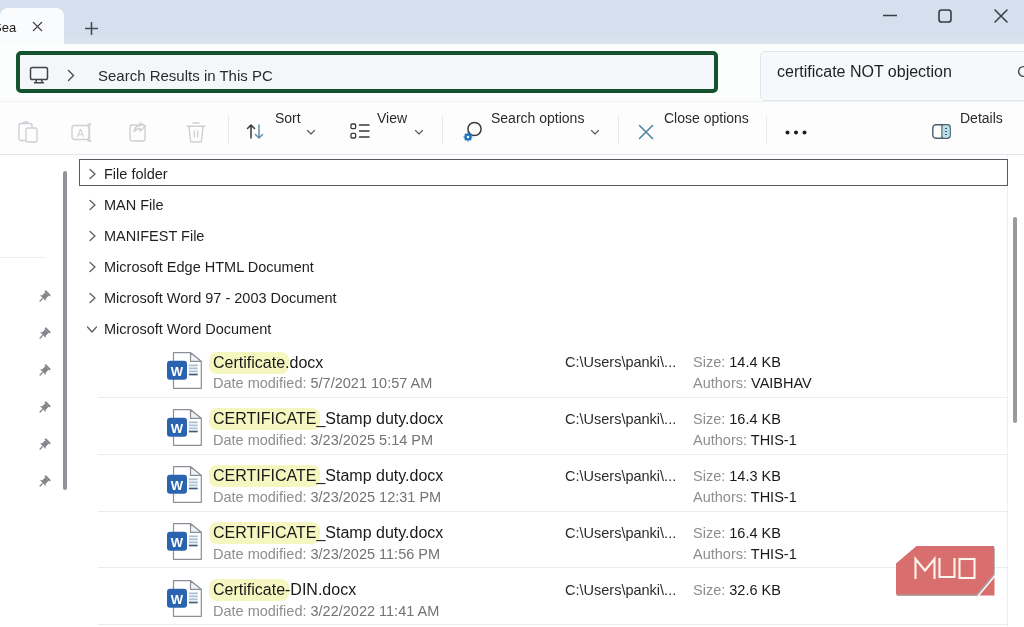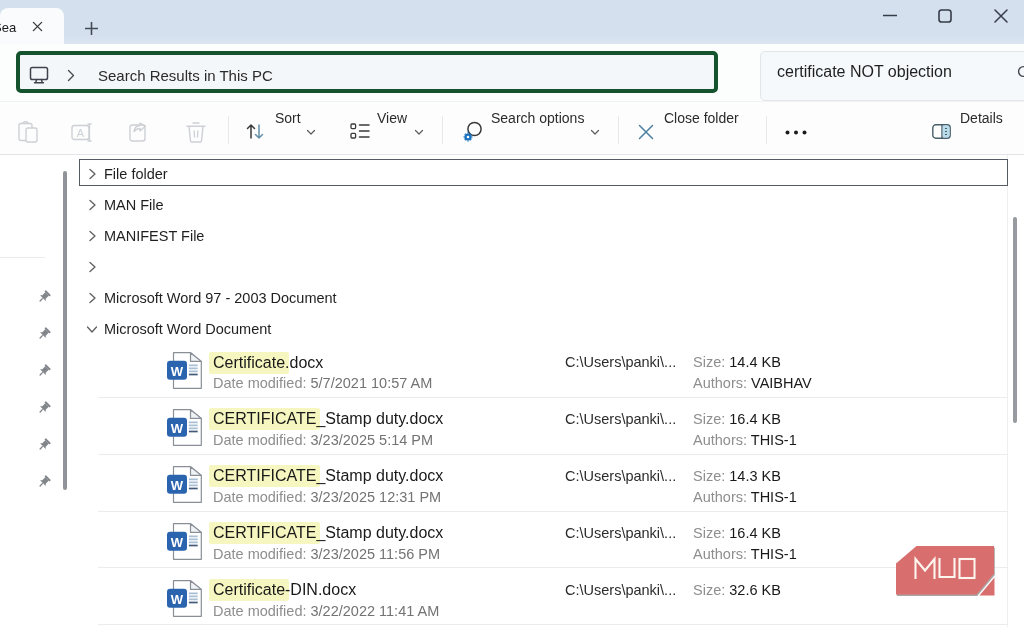--- a/index.html
+++ b/index.html
@@ -23,21 +23,21 @@
 #toolbar { position:absolute; left:0; top:101px; width:1024px; height:54px; background:#fdfdfe; border-top:1px solid #f1f2f3; border-bottom:1px solid #e2e4e7; }
 .tsep { position:absolute; top:14px; width:1px; height:28px; background:#e8e9eb; }
 .tlabel { position:absolute; top:8px; font-size:14px; color:#2b2b2b; }
 
 
 #content { position:absolute; left:0; top:155px; width:1024px; height:472px; background:#fff; }
 .group { position:absolute; left:104px; font-size:14.5px; color:#1f1f1f; }
 .gchev { position:absolute; left:88px; }
 .fsep { position:absolute; left:98px; width:910px; height:1px; background:#eaecee; }
 .fname { position:absolute; left:213px; font-size:16px; color:#191919; white-space:nowrap; }
-.hl { background:#f6f7c0; border-radius:2px; padding:2px 4px 3px 4px; margin:-2px -4px -3px -4px; }
+.hl { background:#f6f7c0; border-radius:8px; padding:2px 4px 3px 4px; margin:-2px -4px -3px -4px; }
 .fdate { position:absolute; left:213px; font-size:14.5px; color:#8e8e8e; white-space:nowrap; }
 .fdate b { font-weight:normal; color:#737373; }
 .fpath { position:absolute; left:565px; font-size:14.5px; color:#2b2b2b; white-space:nowrap; }
 .fsize { position:absolute; left:693px; font-size:14.5px; color:#8e8e8e; white-space:nowrap; }
 .fsize b { font-weight:normal; color:#191919; }
 .pin { position:absolute; left:37px; }
 </style>
 </head>
 <body>
 
@@ -136,21 +136,21 @@
     </svg>
   <span class="tlabel" style="left:491px">Search options</span>
   <svg class="abs" style="left:590px;top:27px" width="10" height="7" viewBox="0 0 10 7">
       <path d="M1.5 1.5 L5 5 L8.5 1.5" fill="none" stroke="#5c5c5c" stroke-width="1.2" stroke-linecap="round" stroke-linejoin="round"></path>
     </svg>
   <div class="tsep" style="left:618px"></div>
 
   <svg class="abs" style="left:638px;top:22px" width="16" height="16" viewBox="0 0 16 16">
       <path d="M1.5 1.5 L14.5 14.5 M14.5 1.5 L1.5 14.5" stroke="#4c80a0" stroke-width="1.5" stroke-linecap="round"></path>
     </svg>
-  <span class="tlabel" style="left:664px">Close folder</span>
+  <span class="tlabel" style="left:664px">Close options</span>
   <div class="tsep" style="left:766px"></div>
 
   <svg class="abs" style="left:785px;top:28px" width="22" height="5" viewBox="0 0 22 5">
       <circle cx="2.5" cy="2.5" r="2" fill="#1b1b1b"></circle>
       <circle cx="11" cy="2.5" r="2" fill="#1b1b1b"></circle>
       <circle cx="19.5" cy="2.5" r="2" fill="#1b1b1b"></circle>
     </svg>
 
   <svg class="abs" style="left:932px;top:22px" width="19" height="15" viewBox="0 0 19 15">
       <rect x="0.8" y="0.8" width="17.4" height="13.4" rx="3" fill="none" stroke="#47606c" stroke-width="1.4"></rect>
@@ -221,20 +221,21 @@
       <path d="M2 1.5 L7 6 L2 10.5" fill="none" stroke="#5f5f5f" stroke-width="1.3" stroke-linecap="round" stroke-linejoin="round"></path>
     </svg>
   <span class="group" style="top:41.5px">MAN File</span>
   <svg class="gchev" style="top:75px" width="9" height="12" viewBox="0 0 9 12">
       <path d="M2 1.5 L7 6 L2 10.5" fill="none" stroke="#5f5f5f" stroke-width="1.3" stroke-linecap="round" stroke-linejoin="round"></path>
     </svg>
   <span class="group" style="top:72.5px">MANIFEST File</span>
   <svg class="gchev" style="top:106px" width="9" height="12" viewBox="0 0 9 12">
       <path d="M2 1.5 L7 6 L2 10.5" fill="none" stroke="#5f5f5f" stroke-width="1.3" stroke-linecap="round" stroke-linejoin="round"></path>
     </svg>
+  <span class="group" style="top:103.5px">Microsoft Edge HTML Document</span>
   <svg class="gchev" style="top:137px" width="9" height="12" viewBox="0 0 9 12">
       <path d="M2 1.5 L7 6 L2 10.5" fill="none" stroke="#5f5f5f" stroke-width="1.3" stroke-linecap="round" stroke-linejoin="round"></path>
     </svg>
   <span class="group" style="top:134.5px">Microsoft Word 97 - 2003 Document</span>
   <svg class="gchev" style="left:86px;top:169.5px" width="12" height="9" viewBox="0 0 12 9">
       <path d="M1.5 2 L6 7 L10.5 2" fill="none" stroke="#5f5f5f" stroke-width="1.3" stroke-linecap="round" stroke-linejoin="round"></path>
     </svg>
   <span class="group" style="top:165.5px">Microsoft Word Document</span>
 
   <div class="fsep" style="top:242px"></div>

